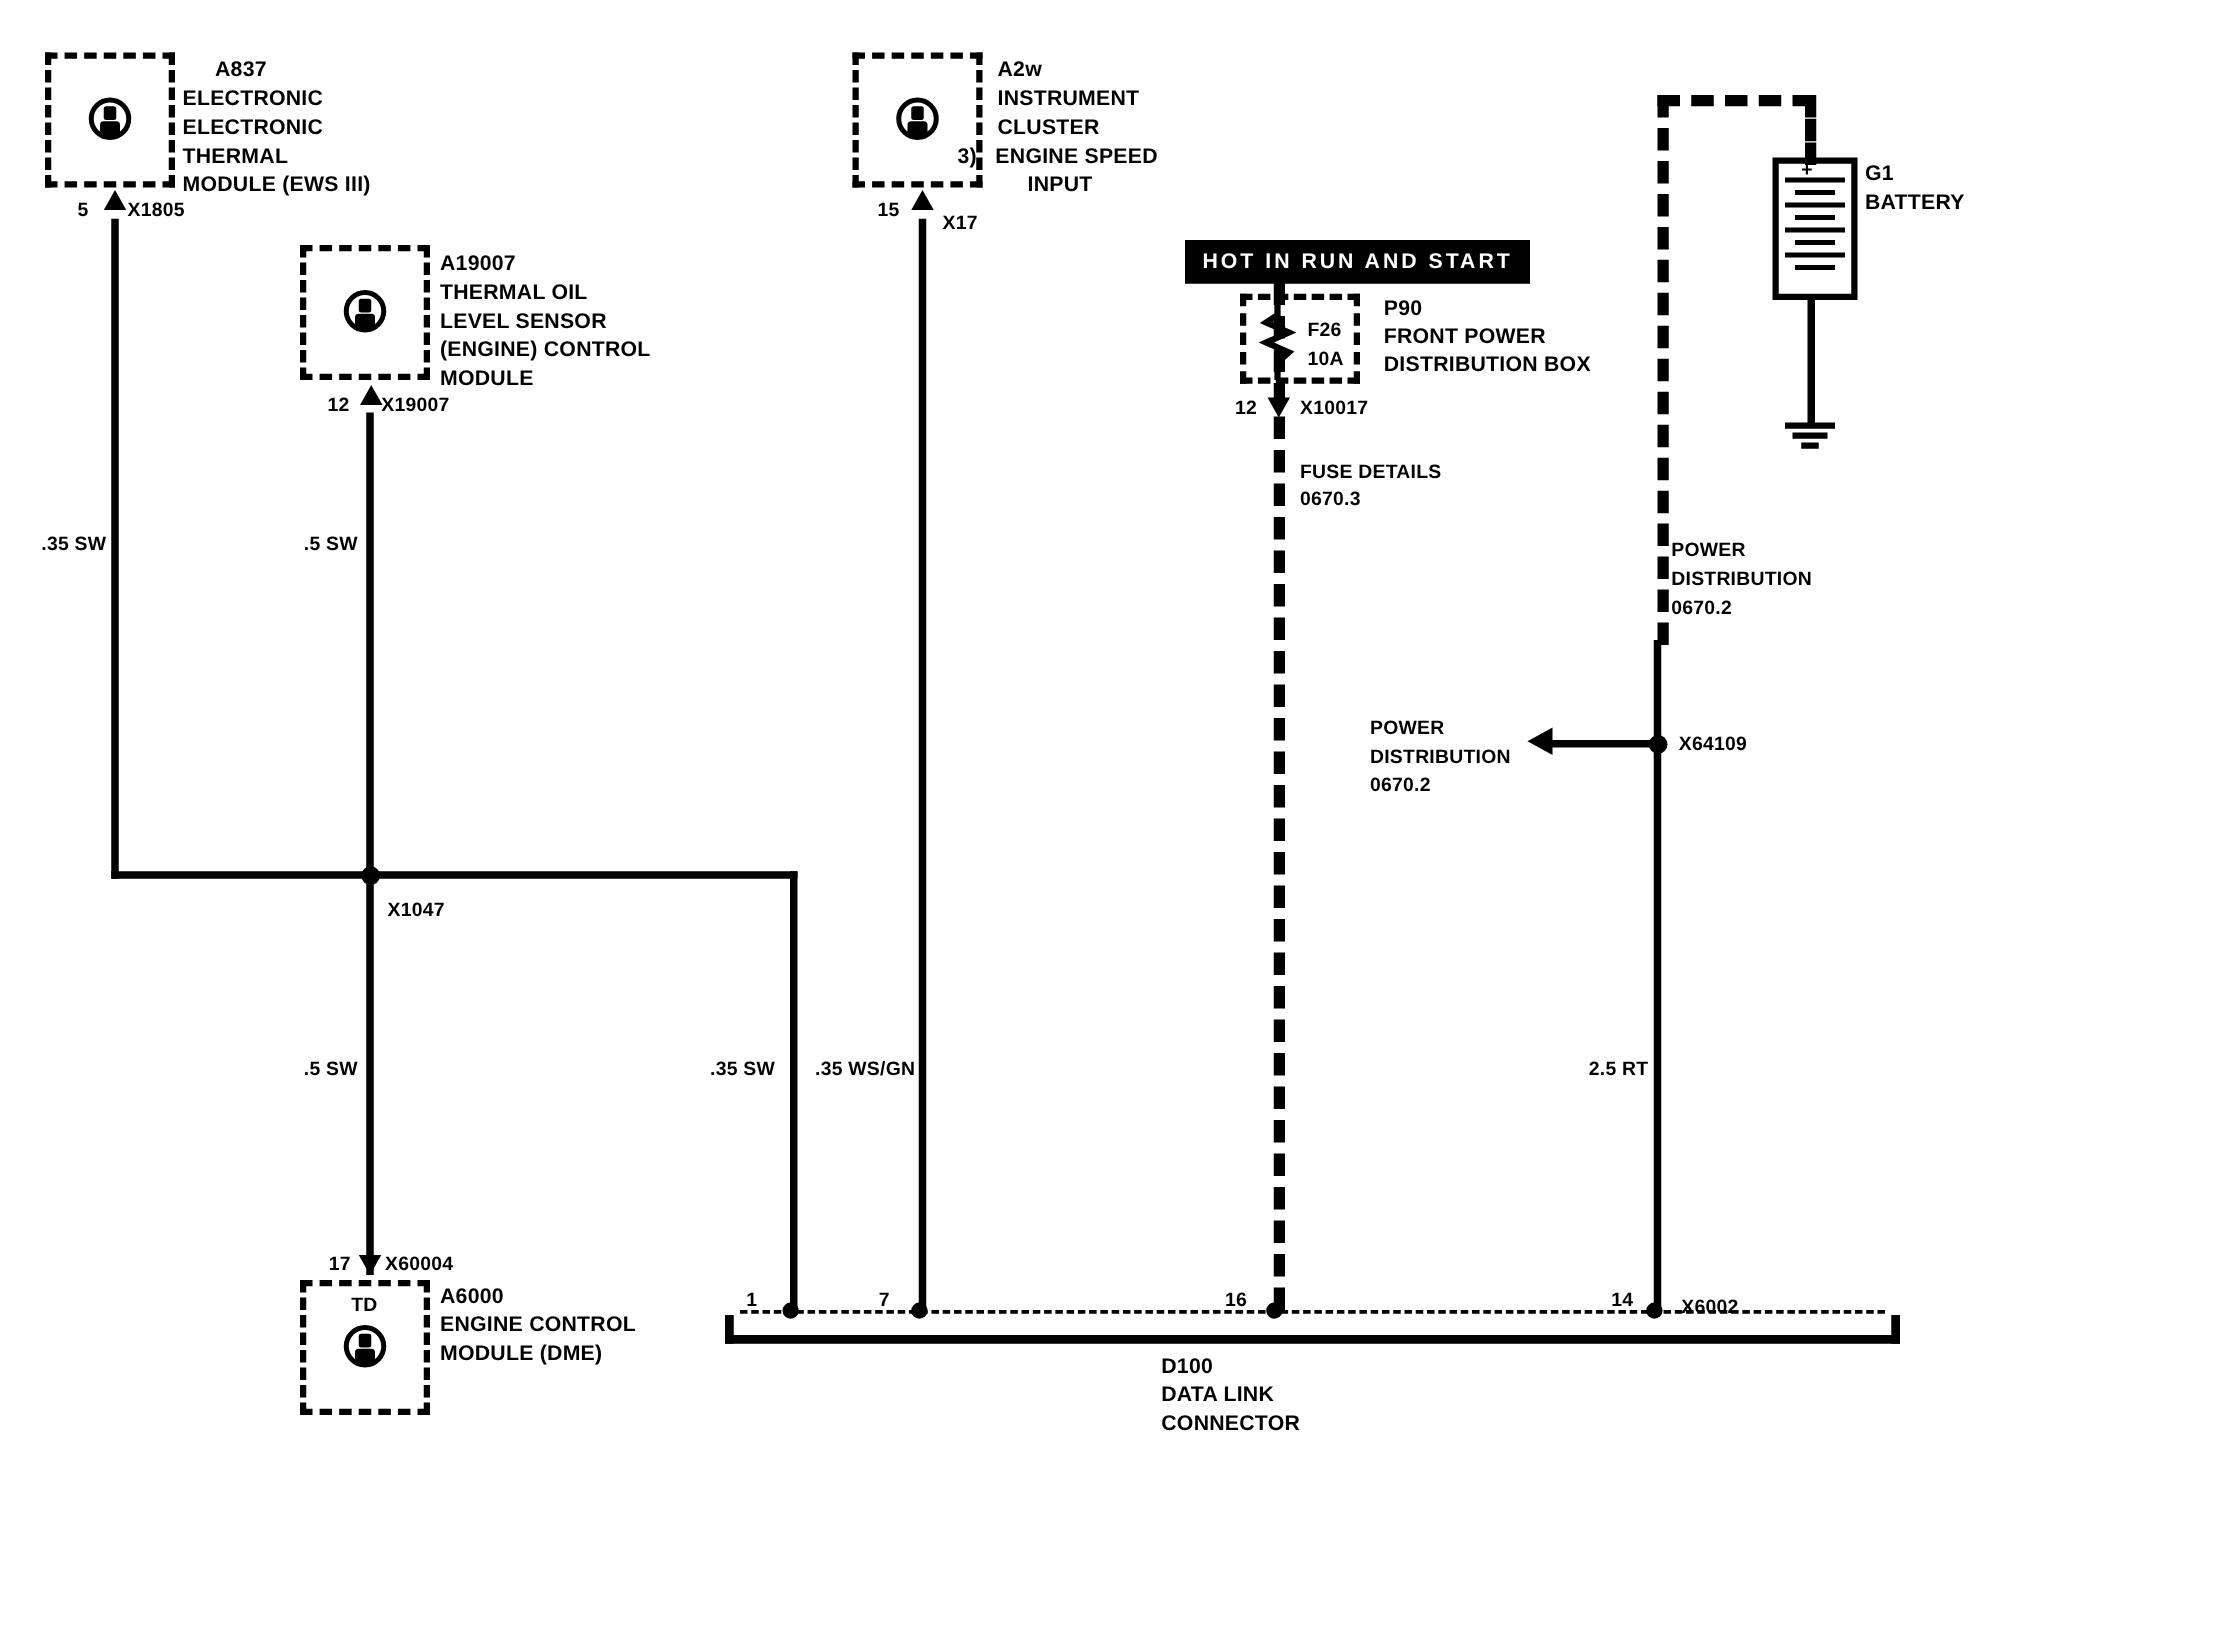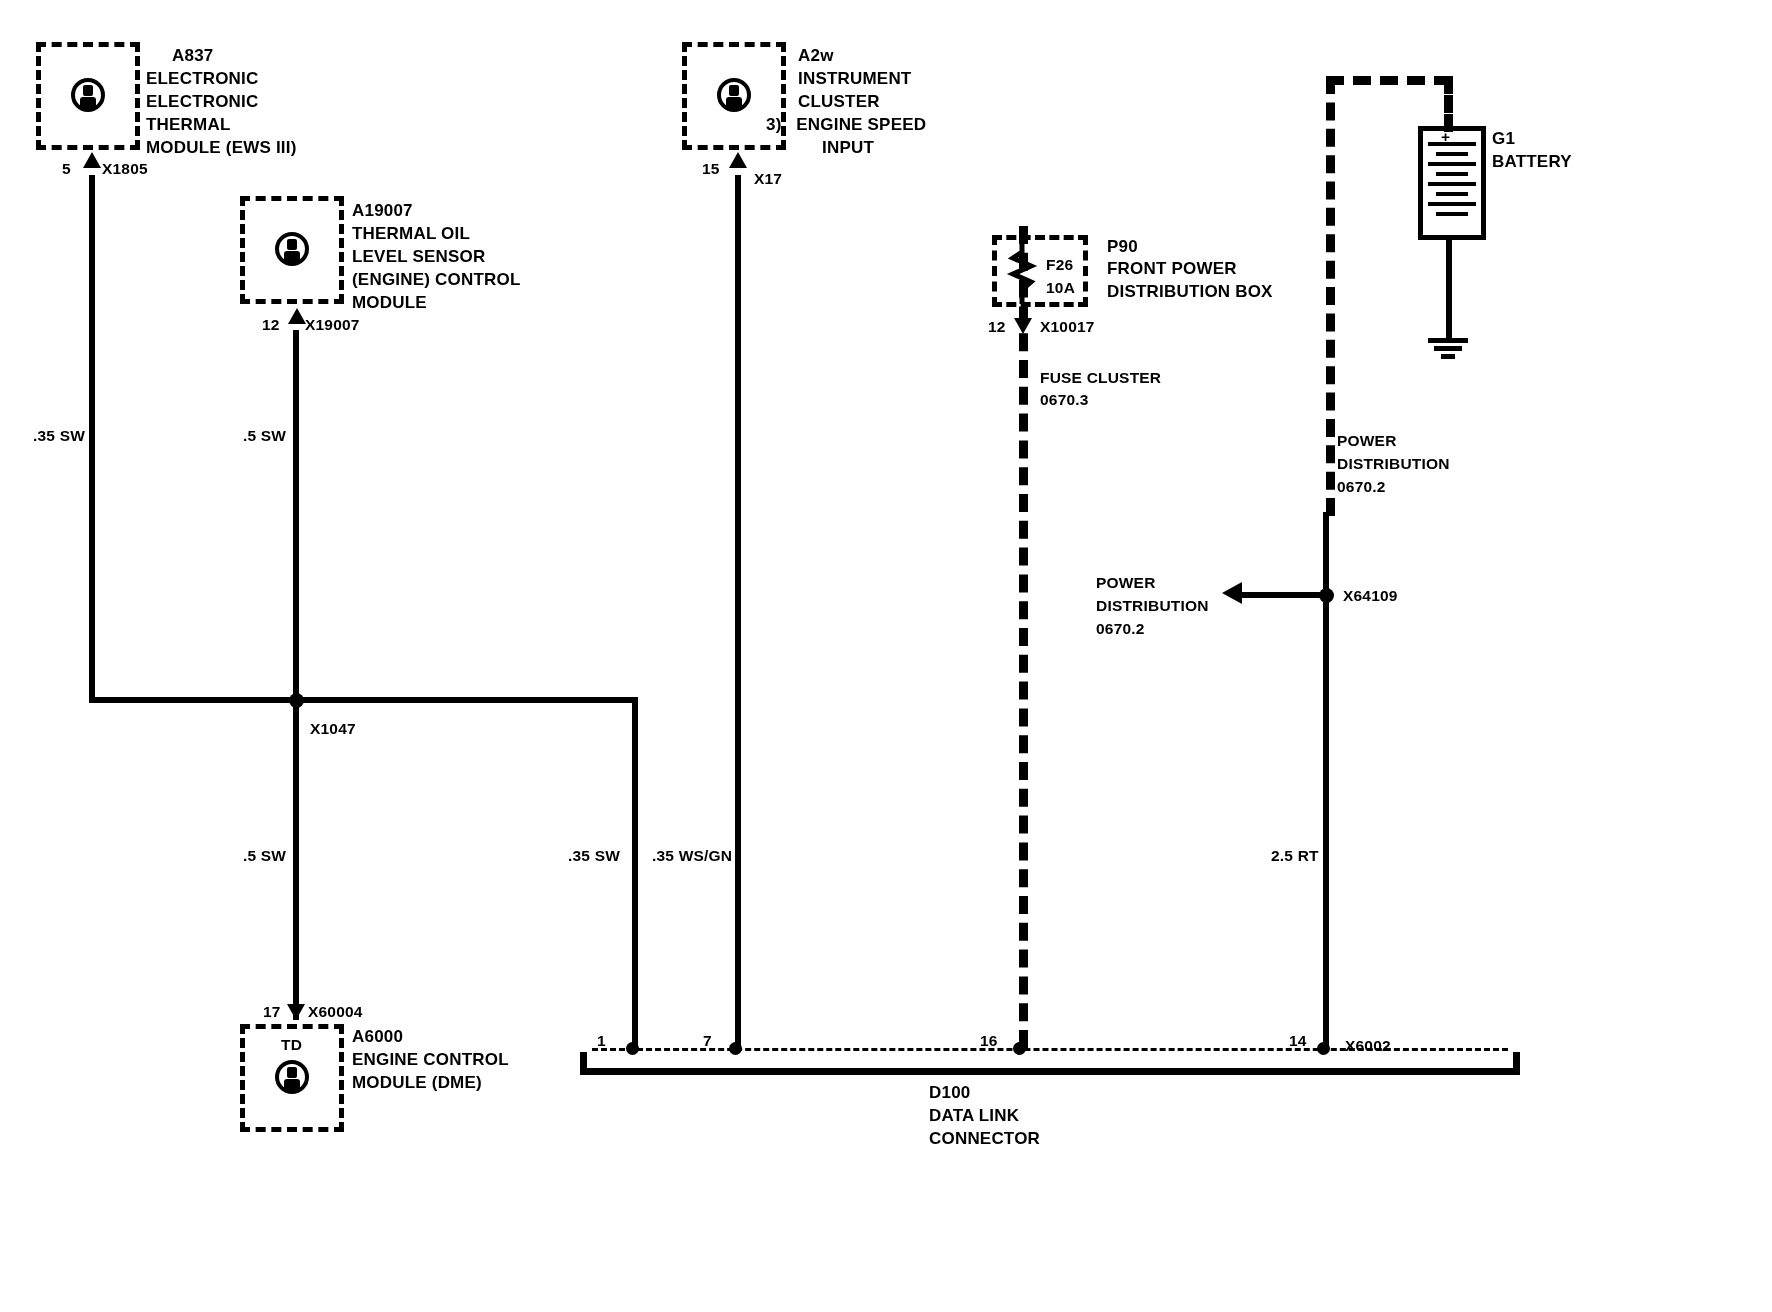--- a/index.html
+++ b/index.html
@@ -232,35 +232,36 @@
   <div class="lbl" style="left:798px; top:91px;">CLUSTER</div>
   <div class="lbl" style="left:766px; top:114px;">3)   ENGINE SPEED</div>
   <div class="lbl" style="left:822px; top:137px;">INPUT</div>
   <div class="lbl sm" style="left:702px; top:158px;">15</div>
   <div class="arrowup" style="left:729px; top:152px;"></div>
   <div class="lbl sm u" style="left:754px; top:168px;">X17</div>
 
   <div class="wire v" style="left:735px; top:175px; height:874px;"></div>
   <div class="lbl sm" style="left:652px; top:845px;">.35 WS/GN</div>
 
+  <div class="hotbar" style="left:948px; top:192px;">HOT IN RUN AND START</div>
 
   <div class="fusebox" style="left:992px; top:235px; width:96px; height:72px;"></div>
 
   <svg style="position:absolute; left:1005px; top:238px; width:34px; height:68px;">
     <polyline points="17,2 17,14 8,20 26,28 8,36 26,44 17,52 17,66" fill="none" stroke="#000" stroke-width="5"></polyline>
   </svg>
   <div class="lbl sm u" style="left:1046px; top:254px;">F26</div>
   <div class="lbl sm" style="left:1046px; top:277px;">10A</div>
   <div class="lbl" style="left:1107px; top:236px;">P90</div>
   <div class="lbl" style="left:1107px; top:258px;">FRONT POWER</div>
   <div class="lbl" style="left:1107px; top:281px;">DISTRIBUTION BOX</div>
   <div class="lbl sm" style="left:988px; top:316px;">12</div>
   <div class="arrowdown" style="left:1014px; top:318px;"></div>
   <div class="lbl sm u" style="left:1040px; top:316px;">X10017</div>
-  <div class="lbl sm" style="left:1040px; top:367px;">FUSE CLUSTER</div>
+  <div class="lbl sm" style="left:1040px; top:367px;">FUSE DETAILS</div>
   <div class="lbl sm" style="left:1040px; top:389px;">0670.3</div>
 
   <div class="dashwire v thickdash" style="left:1019px; top:226px; height:822px;"></div>
 
   <div class="battery" style="left:1418px; top:126px; width:68px; height:114px;"></div>
   <div class="batt-plate" style="left:1428px; top:142px; width:48px;"></div>
   <div class="batt-plate" style="left:1436px; top:152px; width:32px;"></div>
   <div class="batt-plate" style="left:1428px; top:162px; width:48px;"></div>
   <div class="batt-plate" style="left:1436px; top:172px; width:32px;"></div>
   <div class="batt-plate" style="left:1428px; top:182px; width:48px;"></div>

